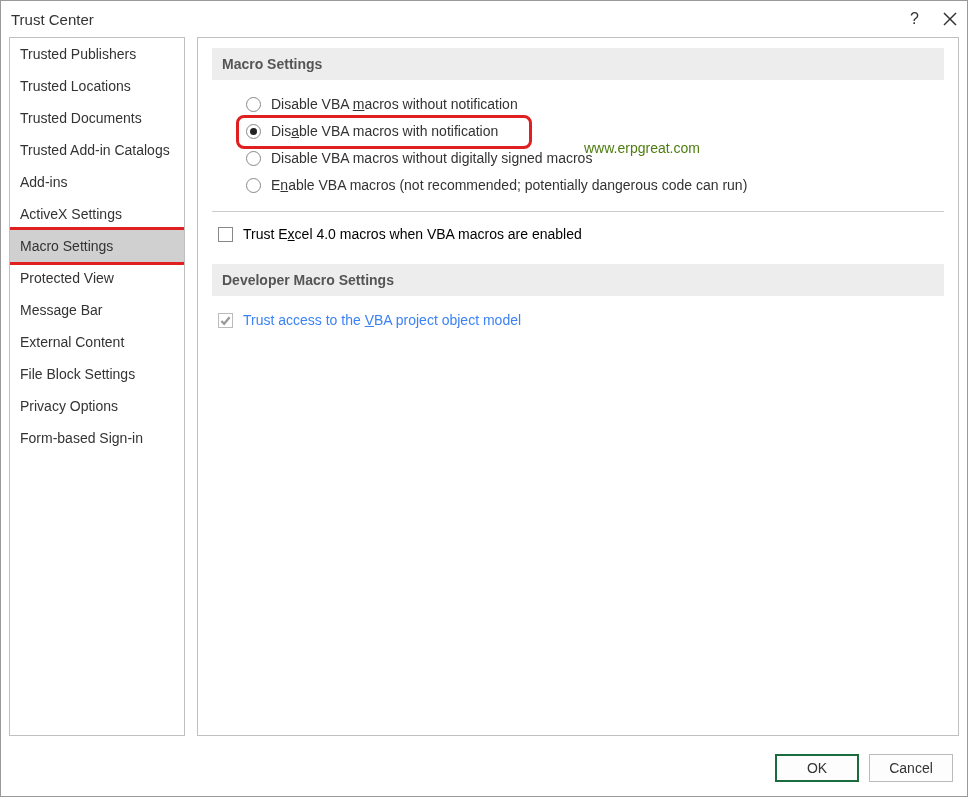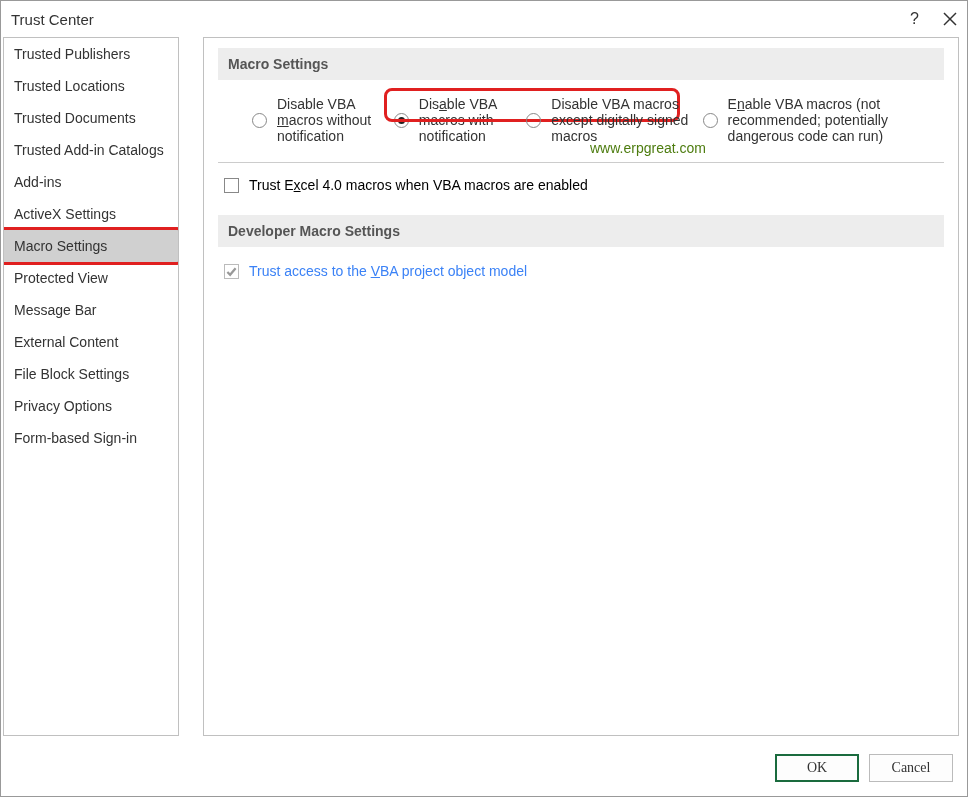--- a/index.html
+++ b/index.html
@@ -48,22 +48,22 @@
     }
     .close-icon svg {
       width: 14px;
       height: 14px;
       stroke: #333;
       stroke-width: 1.5;
     }
     .dialog-body {
       flex: 1;
       display: flex;
-      padding: 0 8px 8px 2px;
-      gap: 24px;
+      padding: 0 8px 8px 8px;
+      gap: 12px;
       min-height: 0;
     }
     .sidebar {
       width: 176px;
       border: 1px solid #c0c0c0;
       overflow: auto;
     }
     .sidebar-item {
       padding: 8px 10px;
       cursor: pointer;
@@ -96,21 +96,21 @@
     .section-header {
       background: #ededed;
       padding: 8px 10px;
       font-weight: 600;
       color: #555;
       margin-bottom: 16px;
     }
     .radio-group {
       padding-left: 34px;
       display: flex;
-      flex-direction: row;
+      flex-direction: column;
       gap: 11px;
       margin-bottom: 18px;
     }
     .radio-option {
       display: flex;
       align-items: center;
       gap: 10px;
       cursor: pointer;
       position: relative;
     }
@@ -189,21 +189,20 @@
       padding: 10px 14px 14px 0;
     }
     .btn {
       min-width: 84px;
       height: 28px;
       border: 1px solid #bbb;
       background: #fdfdfd;
       cursor: pointer;
       font-size: 14px;
       color: #333;
-      font-family: Liberation Serif, serif;
     }
     .btn.primary {
       border: 2px solid #1a6b3e;
     }
     .radio-wrap {
       position: relative;
     }
   </style>
 </head>
 <body>
@@ -255,21 +254,21 @@
           <span class="radio-label">
             <span>Dis</span><u>a</u><span>ble VBA macros with notification</span>
           </span>
         </label>
         <div class="highlight-box" style="top:-8px; left:-10px; width:296px; height:34px;"></div>
       </div>
 
       <label class="radio-option">
         <span class="radio-circle"></span>
         <span class="radio-label">
-          <span>Disable VBA macros except digitally si</span><u>g</u><span>ned macros</span>
+          <span>Disable VBA macros without digitally si</span><u>g</u><span>ned macros</span>
         </span>
       </label>
 
       <label class="radio-option">
         <span class="radio-circle"></span>
         <span class="radio-label">
           <span>E</span><u>n</u><span>able VBA macros (not recommended; potentially dangerous code can run)</span>
         </span>
       </label>
     </div>

